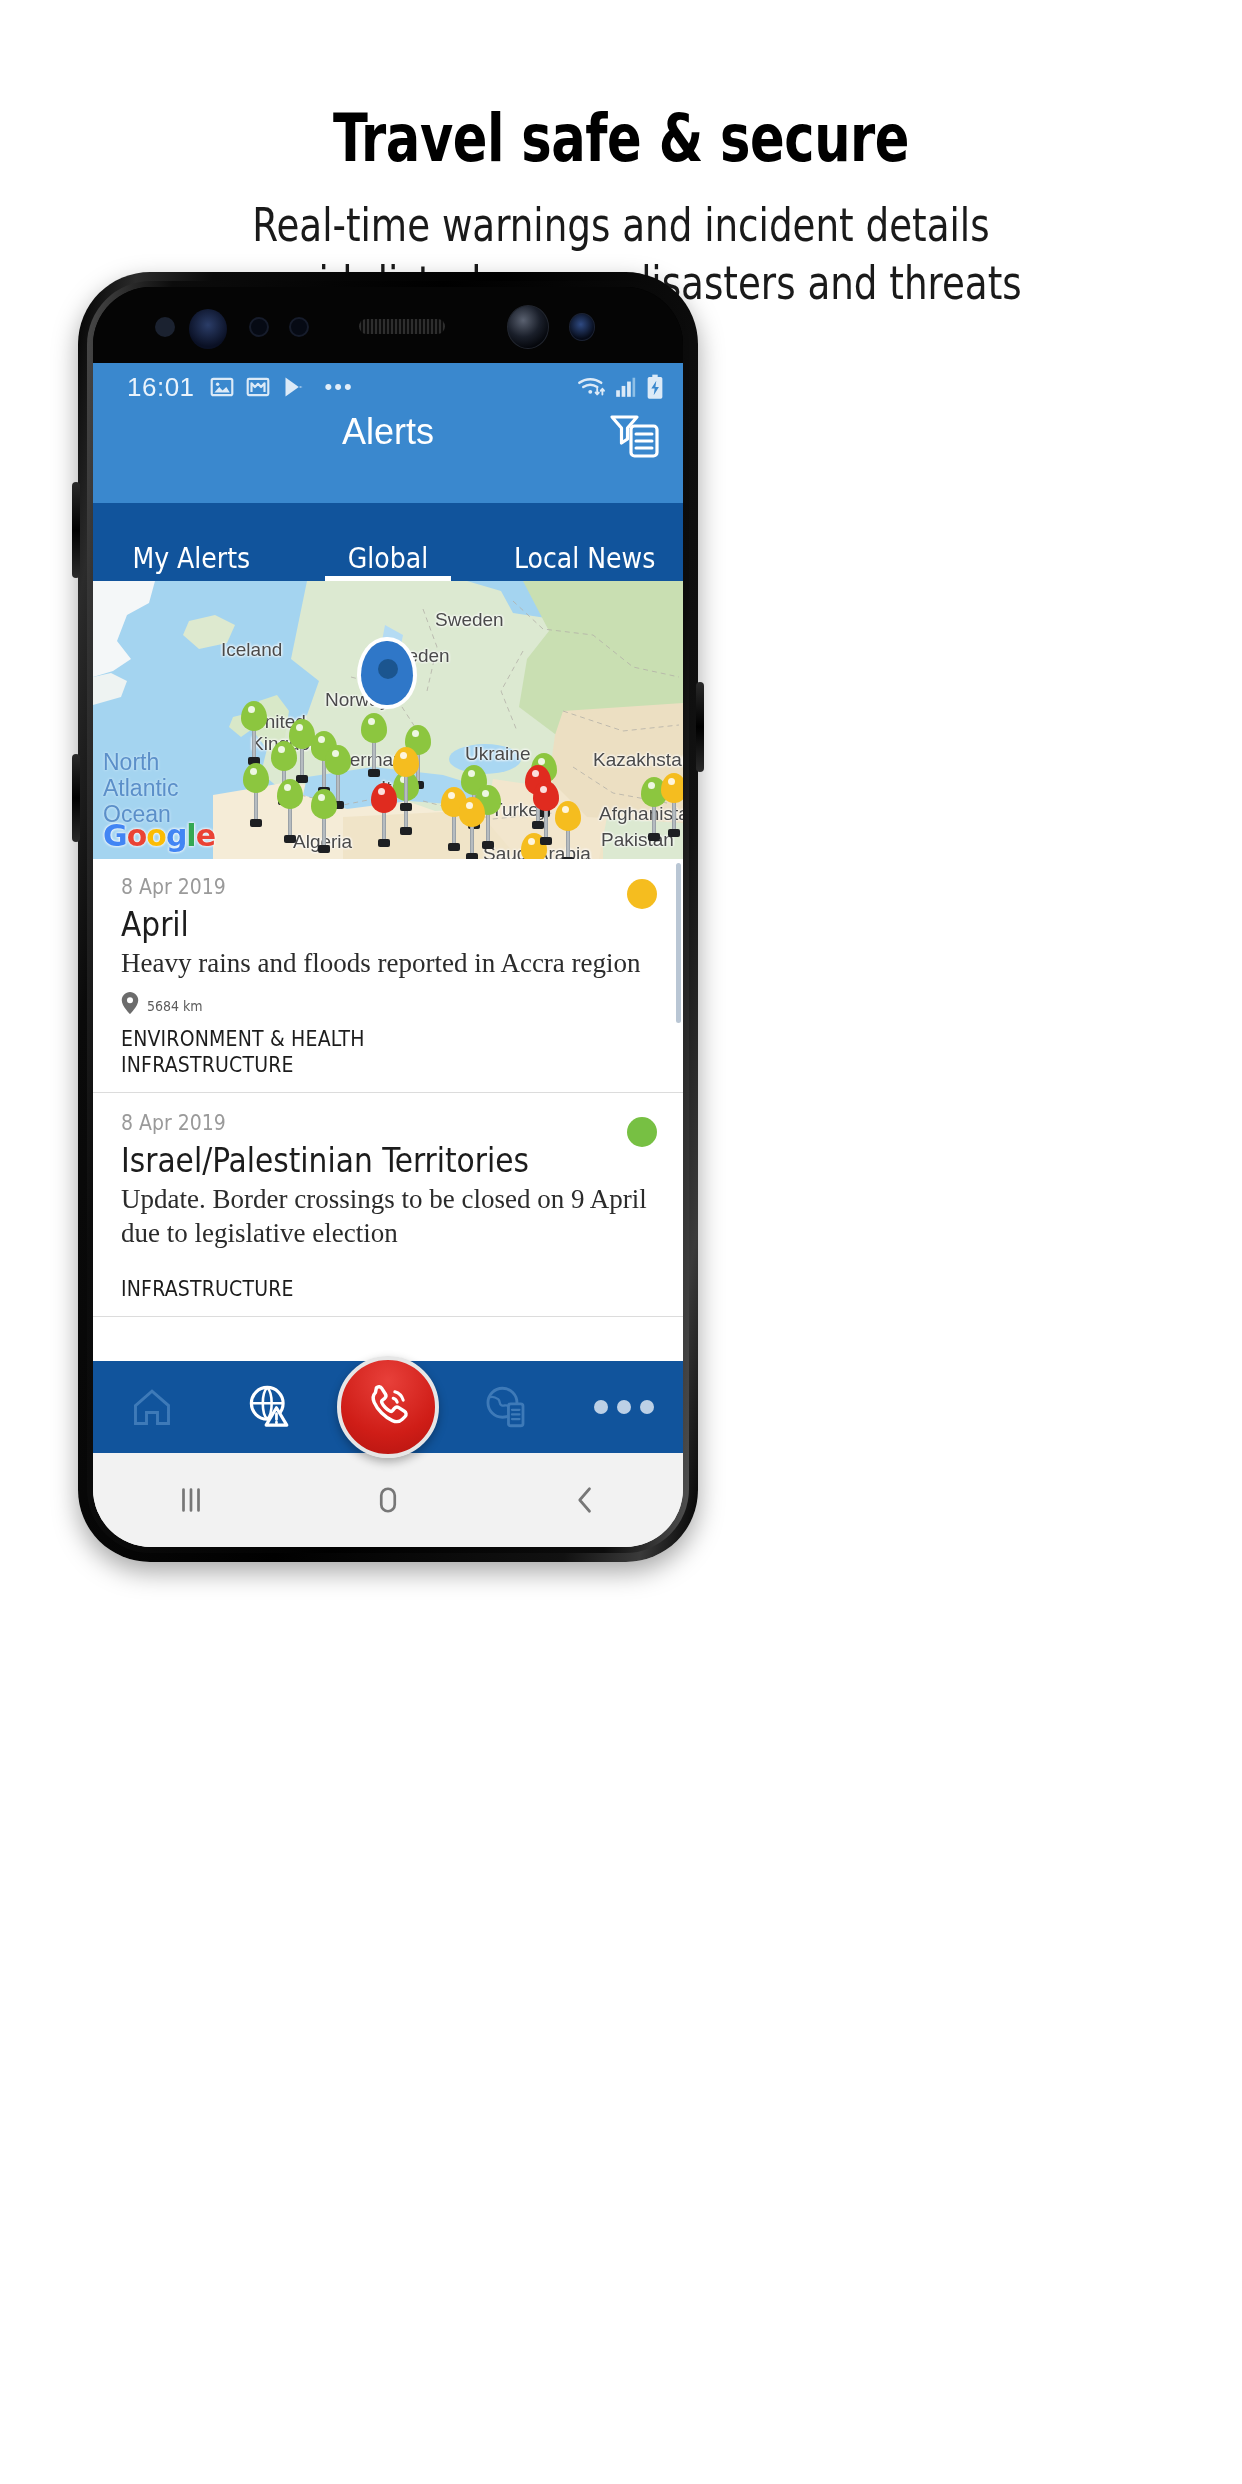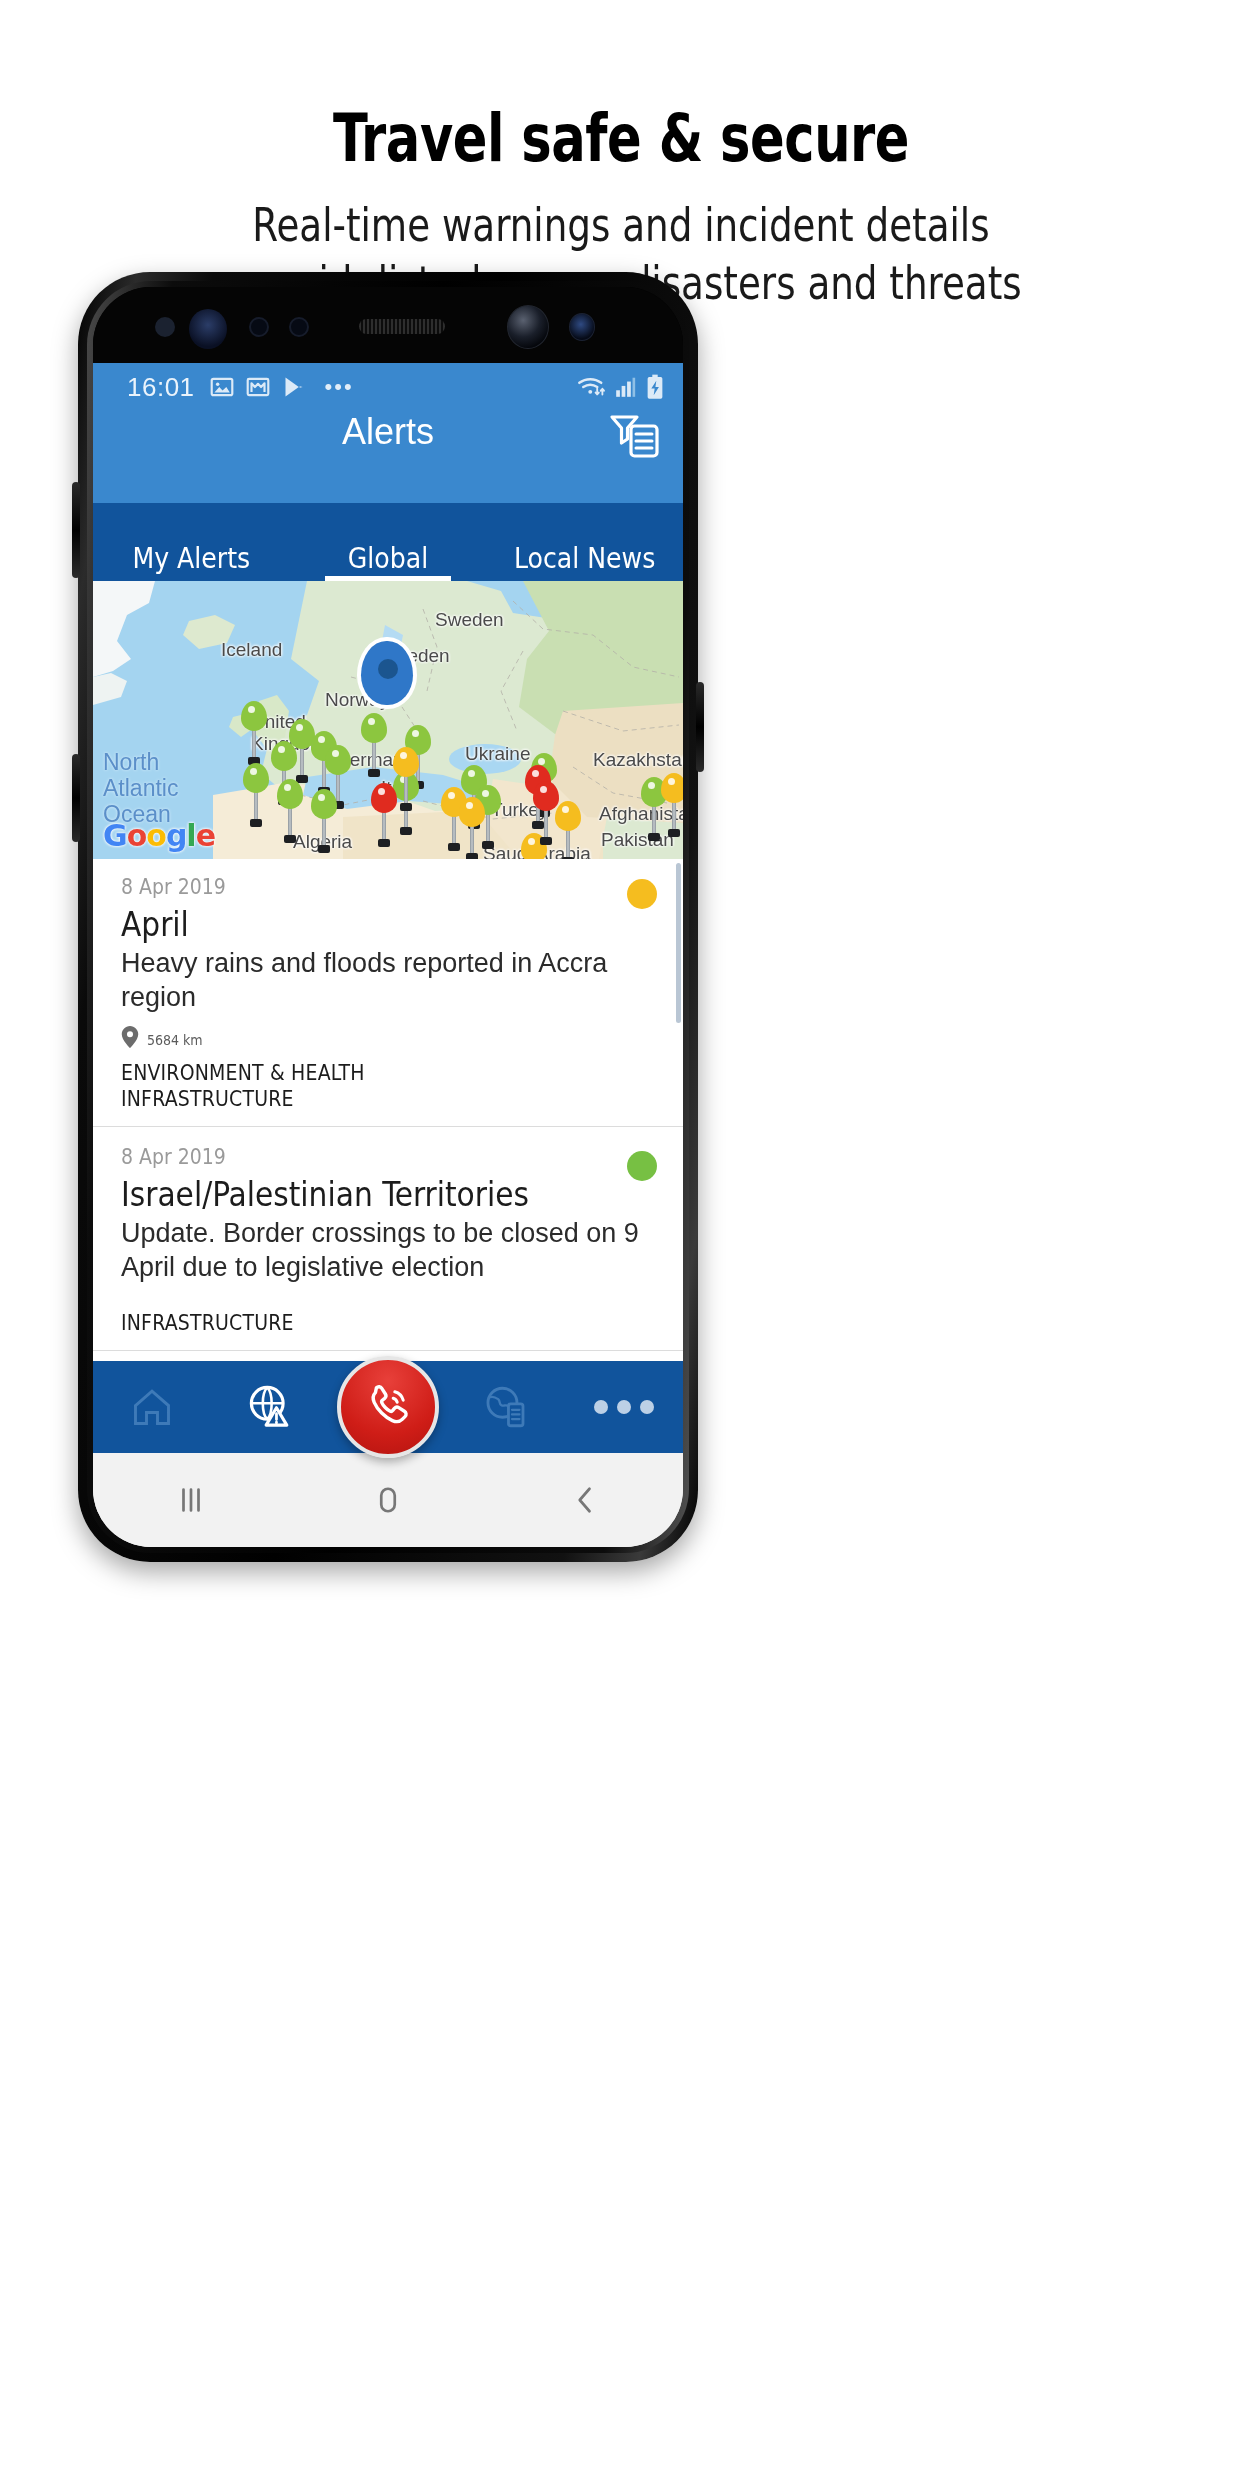--- a/index.html
+++ b/index.html
@@ -198,21 +198,21 @@
   .alert { padding: 16px 28px 0 28px; position: relative; }
   .alert + .alert { border-top: 1px solid #dcdcdc; margin-top: 14px; padding-top: 18px; }
   .al-date { color: #9a9a9a; font-size: 21px;
     font-family: "DejaVu Sans Condensed","Liberation Sans Narrow","Liberation Sans",sans-serif; }
   .al-country {
     color: #1c1c1c; font-size: 33px; margin-top: 6px;
     font-family: "DejaVu Sans Condensed","Liberation Sans Narrow","Liberation Sans",sans-serif;
   }
   .al-desc {
     color: #2b2b2b; font-size: 27px; line-height: 34px; margin-top: 2px;
-    font-family: Liberation Sans, sans-serif;
+    font-family: Liberation Serif, serif;
   }
   .al-dist {
     display: flex; align-items: flex-end; gap: 8px; margin-top: 12px;
     color: #5c5c5c; font-size: 14px;
     font-family: "DejaVu Sans Condensed","Liberation Sans Narrow","Liberation Sans",sans-serif;
   }
   .al-cats {
     margin-top: 12px; color: #1c1c1c; font-size: 21px; line-height: 26px;
     letter-spacing: .2px;
     font-family: "DejaVu Sans Condensed","Liberation Sans Narrow","Liberation Sans",sans-serif;

